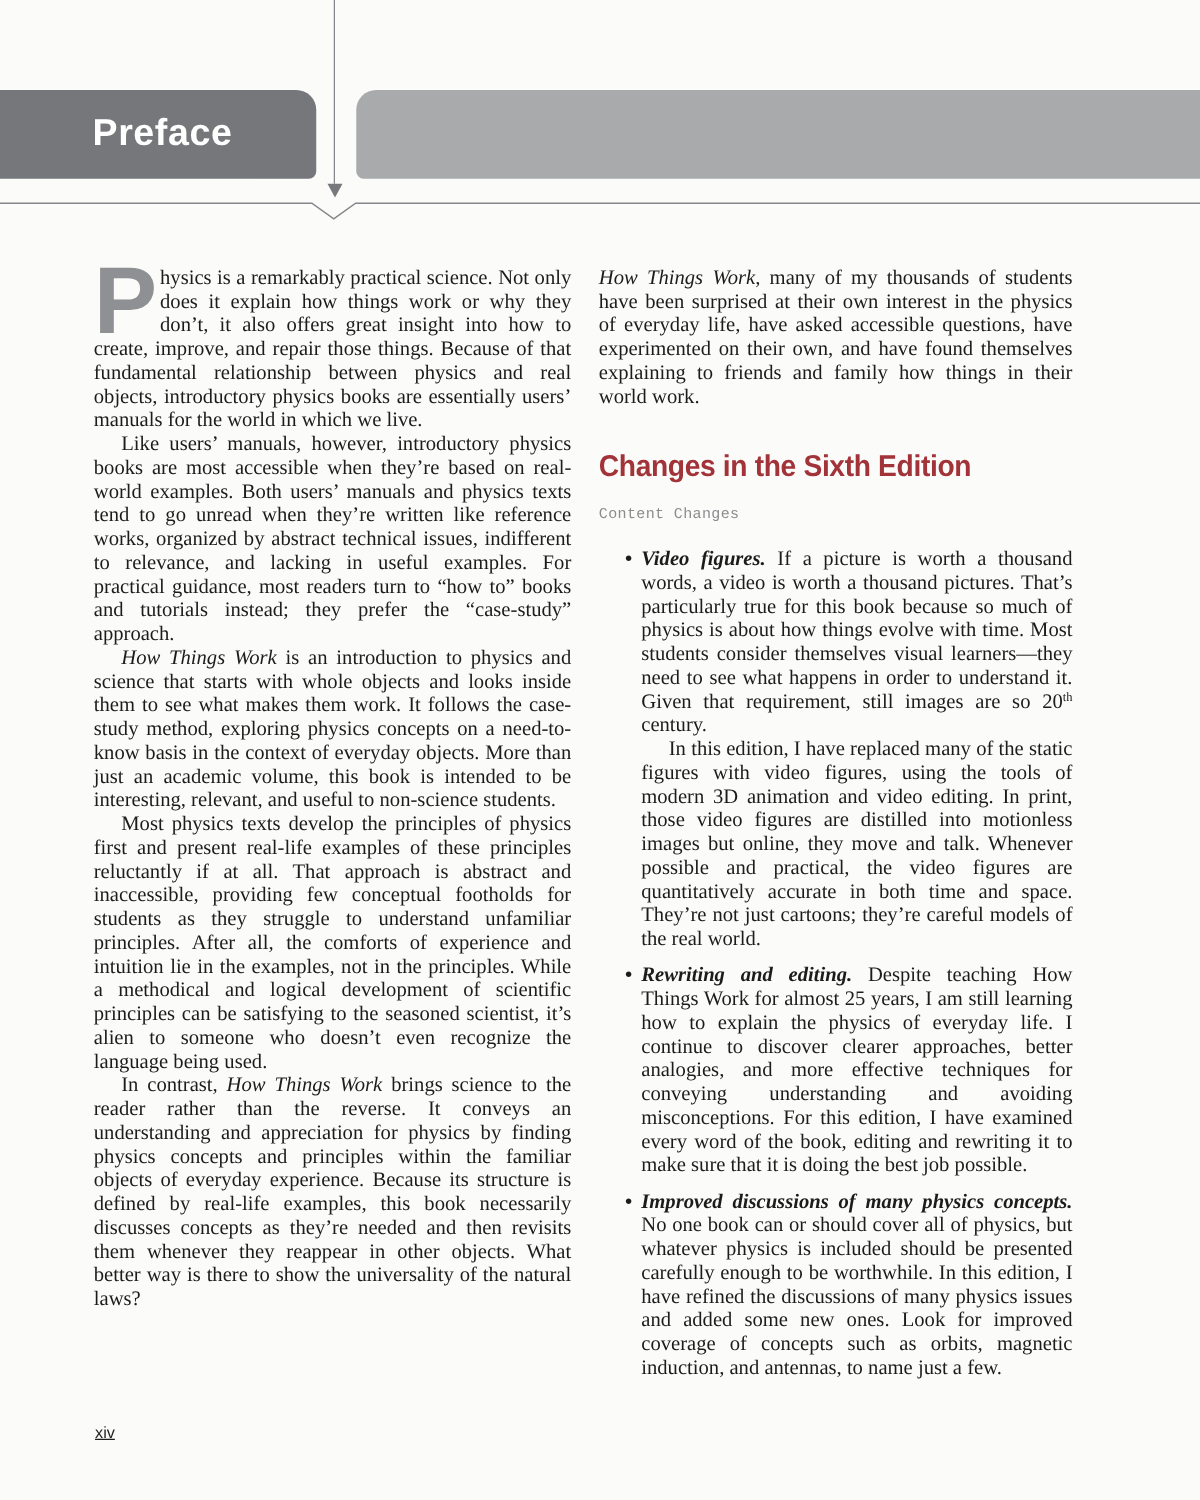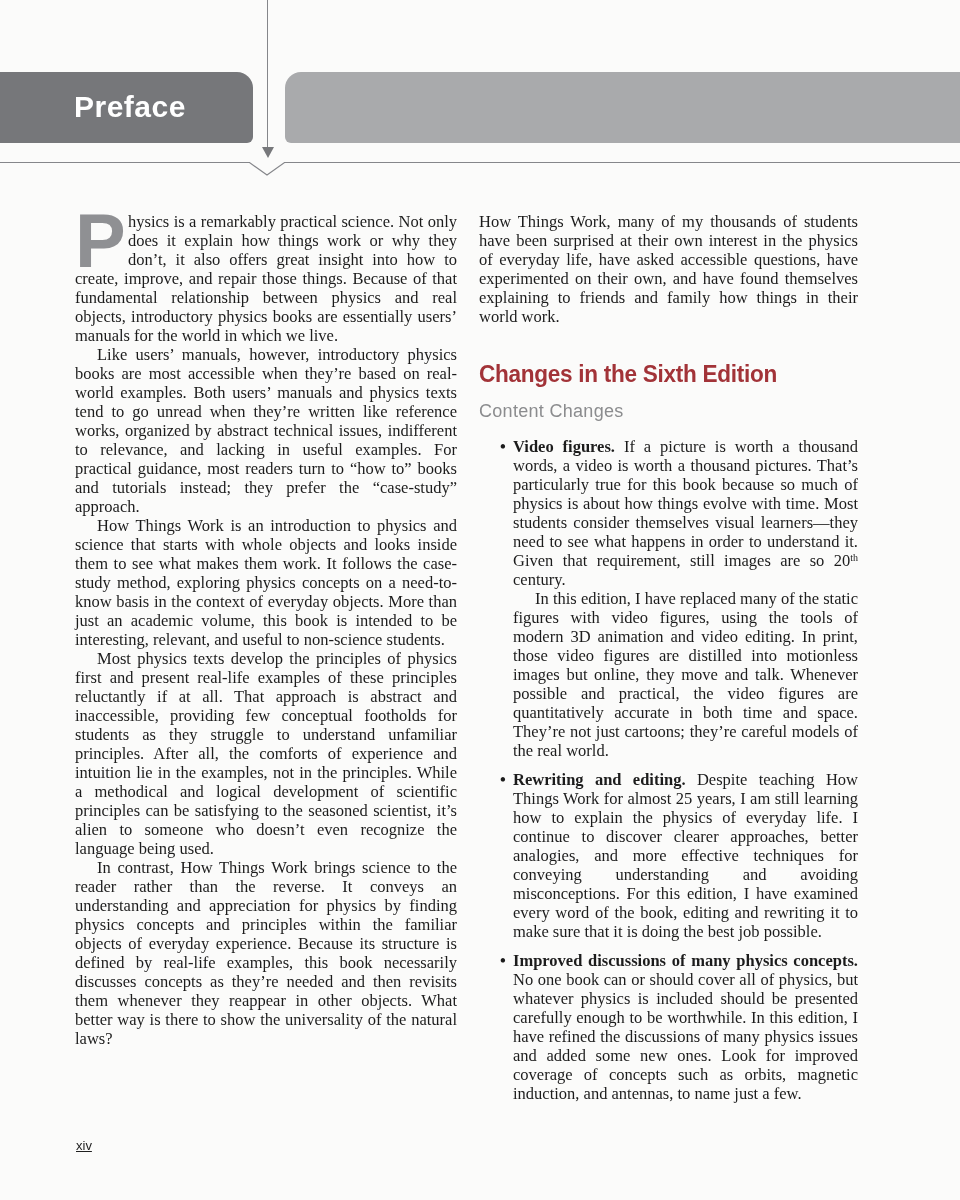--- a/index.html
+++ b/index.html
@@ -38,36 +38,36 @@
   .col-right { left:479px; width:379px; }
   .col p { margin:0; text-align:justify; }
   .col p.indent { text-indent:22px; }
 
   .dropcap {
     float:left; height:57px; width:46px; overflow:visible;
     font:bold 76px/57px "Liberation Sans", sans-serif;
     color:#8f9093; margin-right:7px;
   }
 
-  .seg-italic { }
-  .seg-bold   { font-weight:bold; }
+  .seg-italic { font-style:italic; }
+  .seg-bold   { font-weight:bold;font-style:italic; }
   .seg-sup    { font-size:10px; vertical-align:5px; line-height:0; }
 
   .section-heading {
     margin:34px 0 0 0;
     font-family:"Liberation Sans", sans-serif; font-weight:bold;
     font-size:24px; line-height:27px; letter-spacing:-0.3px;
     color:#a23338;
     transform:scaleX(0.94); transform-origin:0 50%;
     text-align:left;
   }
   .subsection-heading {
     margin:13px 0 0 0;
-    font-family:Liberation Sans, sans-serif; font-weight:normal;
-    font-size:18px; line-height:22px; letter-spacing:0.3px;
+    font-family:Liberation Mono, monospace; font-weight:normal;
+    font-size:12px; line-height:22px; letter-spacing:0.3px;
     color:#8b8c8e; text-align:left;
   }
 
   ul.changes-list { margin:15px 0 0 0; padding:0; list-style:none; }
   ul.changes-list li { position:relative; padding-left:34px; margin-bottom:10px; }
   .bullet-marker {
     position:absolute; left:21px; top:0;
     font-weight:bold; color:#1c1c1c;
   }
 

